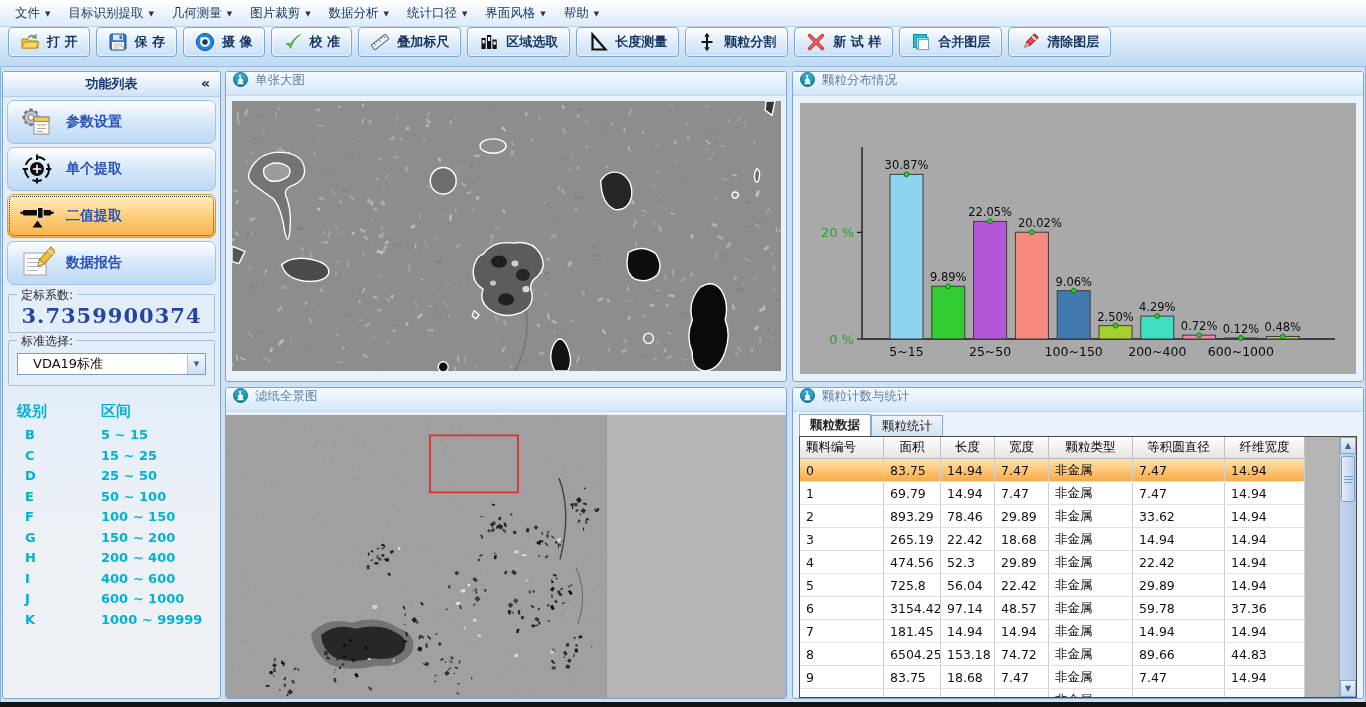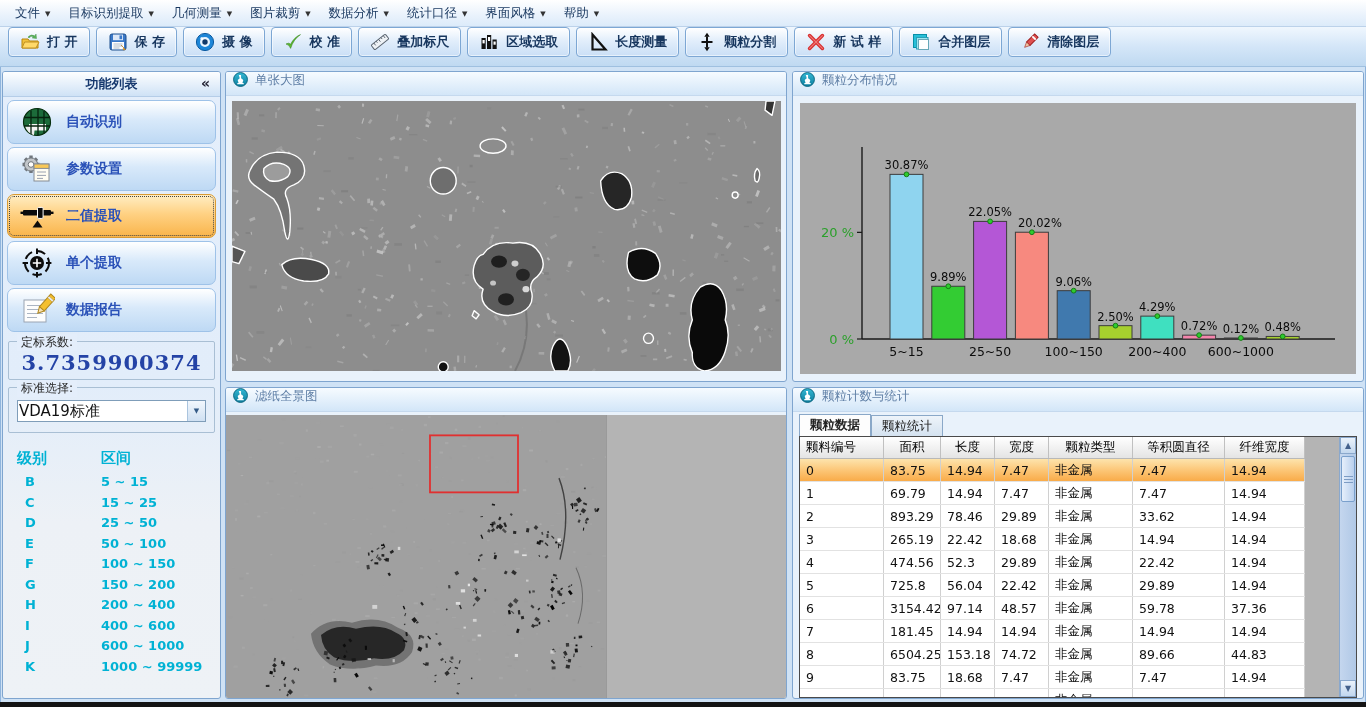--- a/index.html
+++ b/index.html
@@ -37,21 +37,21 @@
             background:linear-gradient(#ffffff,#d8e9fa 45%,#bed9f4); display:flex; align-items:center; cursor:default; }
   .navbtn .nicon { width:58px; display:flex; justify-content:center; }
   .navbtn .nlab { font-size:14px; font-weight:bold; color:#2b52b8; }
   .navbtn.active { background:linear-gradient(#ffeec4,#ffd183 45%,#f9b44a); border:1px solid #d89a34;
                    outline:1px dotted #444; outline-offset:-3px; }
   .group { margin:7px 5px 0 5px; border:1px solid #a9bfd4; border-radius:2px; position:relative; padding:8px 4px 4px 4px; }
   .group > .glab { position:absolute; top:-8px; left:8px; padding:0 4px; font-size:12px; color:#2a2a2a; background:#e4eefb; }
   .calval { text-align:center; font-family:"DejaVu Serif","Liberation Serif",serif; font-size:21px; font-weight:bold;
             color:#2443a6; letter-spacing:1px; }
   .combo { margin:4px 4px 6px 4px; height:22px; border:1px solid #7f9db9; background:#fff; display:flex; align-items:center; }
-  .combo .cval { flex:1; font-size:15px; padding-left:1px; color:#111; }
+  .combo .cval { flex:1; font-size:13px; padding-left:15px; color:#111; }
   .combo .cbtn { width:18px; height:100%; border-left:1px solid #aac4de;
                  background:linear-gradient(#f2f7fd,#cfe0f2); display:flex; align-items:center; justify-content:center;
                  font-size:7px; color:#345a86; cursor:default; }
   .grades { margin:16px 0 0 14px; color:#00b2d4; font-weight:bold; }
   .grades .ghead { display:flex; font-size:15px; margin-bottom:4px; }
   .grades .ghead span:first-child { width:84px; }
   .grades .grow { display:flex; font-size:13px; line-height:20.5px; }
   .grades .grow span:first-child { width:84px; padding-left:8px; }
 
   
@@ -251,74 +251,59 @@
   <div class="sidebar">
     <div class="sb-head">
       <span>功能列表</span>
       <span class="sb-collapse">«</span>
     </div>
     <div id="sidebar-nav">
         <div class="navbtn">
           <span class="nicon">
             <span class="ic" style="width:36px;height:34px">
               <svg viewBox="0 0 36 34">
-                <circle cx="18" cy="17" r="13.5" fill="#1c6b3a" stroke="#08300f" stroke-width="1.2"></circle>
-                <path d="M6 21a13.5 13.5 0 0 0 9 9.2L16 21Z" fill="#ececec"></path>
-                <rect x="10" y="19" width="17" height="6.5" fill="#f4f4f4"></rect>
-                <g stroke="#06220e" stroke-width="1.3" fill="none">
-                  <path d="M5 12.5H31M5 21H31M12 5.4V29M19 3.6V30.4M25 6V28.4"></path>
-                </g>
-              </svg>
-            </span>
-          </span>
-          <span class="nlab">自动识别</span>
-        </div>
-        <div class="navbtn">
-          <span class="nicon">
-            <span class="ic" style="width:36px;height:34px">
-              <svg viewBox="0 0 36 34">
                 <g fill="#c2c6ca" stroke="#70767c">
                   <path d="M12 3.5v4M12 17v4M3.5 12.5h4M16.5 12.5h4M6 6.5l2.8 2.8M15 15.5l2.8 2.8M18 6.5l-2.8 2.8M9 15.5 6.2 18.3" stroke-width="3.4"></path>
                   <circle cx="12" cy="12.5" r="6.6"></circle>
                 </g>
                 <circle cx="12" cy="12.5" r="2.8" fill="#fff" stroke="#70767c"></circle>
                 <rect x="15" y="12" width="15" height="17" fill="#fffdf2" stroke="#858c94"></rect>
                 <rect x="15" y="12" width="15" height="4.4" fill="#f8c858" stroke="#858c94"></rect>
                 <path d="M18 20h9M18 23.4h9M18 26.4h6" stroke="#9aa2b0" stroke-width="1"></path>
               </svg>
             </span>
           </span>
           <span class="nlab">参数设置</span>
+        </div>
+        <div class="navbtn">
+          <span class="nicon">
+            <span class="ic" style="width:36px;height:34px">
+              <svg viewBox="0 0 36 34">
+                <circle cx="18" cy="17" r="12" fill="none" stroke="#0c0c0c" stroke-width="2" stroke-dasharray="9.4 4.5"></circle>
+                <circle cx="18" cy="17" r="7" fill="#0c0c0c"></circle>
+                <path d="M18 2.6v5.4M18 26v5.4M3.6 17H9M27 17h5.4" stroke="#0c0c0c" stroke-width="2"></path>
+                <path d="M13.8 17h8.4M18 12.8v8.4" stroke="#fff" stroke-width="1.6"></path>
+              </svg>
+            </span>
+          </span>
+          <span class="nlab">单个提取</span>
         </div>
         <div class="navbtn active">
           <span class="nicon">
             <span class="ic" style="width:36px;height:34px">
               <svg viewBox="0 0 36 34">
                 <rect x="4" y="11" width="28" height="5.6" rx="1" fill="#0c0c0c"></rect>
                 <rect x="1.5" y="12.6" width="4" height="2.4" fill="#0c0c0c"></rect>
                 <rect x="30.5" y="12.6" width="4" height="2.4" fill="#0c0c0c"></rect>
                 <rect x="18.5" y="8.4" width="5.6" height="11" rx="1.2" fill="#0c0c0c" stroke="#fff" stroke-width="1"></rect>
                 <path d="M13.5 28.5 18.5 21.5l5 7Z" fill="#0c0c0c"></path>
               </svg>
             </span>
           </span>
           <span class="nlab">二值提取</span>
-        </div>
-        <div class="navbtn">
-          <span class="nicon">
-            <span class="ic" style="width:36px;height:34px">
-              <svg viewBox="0 0 36 34">
-                <circle cx="18" cy="17" r="12" fill="none" stroke="#0c0c0c" stroke-width="2" stroke-dasharray="9.4 4.5"></circle>
-                <circle cx="18" cy="17" r="7" fill="#0c0c0c"></circle>
-                <path d="M18 2.6v5.4M18 26v5.4M3.6 17H9M27 17h5.4" stroke="#0c0c0c" stroke-width="2"></path>
-                <path d="M13.8 17h8.4M18 12.8v8.4" stroke="#fff" stroke-width="1.6"></path>
-              </svg>
-            </span>
-          </span>
-          <span class="nlab">单个提取</span>
         </div>
         <div class="navbtn">
           <span class="nicon">
             <span class="ic" style="width:36px;height:34px">
               <svg viewBox="0 0 36 34">
                 <rect x="5" y="7" width="22" height="22" fill="#fdfdfd" stroke="#9aa4b2"></rect>
                 <path d="M8 12.5h16M8 16.5h16M8 20.5h16M8 24.5h10" stroke="#aab4c2" stroke-width="1.2"></path>
                 <g transform="rotate(42 26 12)">
                   <rect x="23" y="0" width="6.4" height="17" fill="#f4c030" stroke="#b08820"></rect>
                   <rect x="23" y="2.6" width="6.4" height="2.4" fill="#e8e8e8" stroke="#b08820" stroke-width=".5"></rect>

